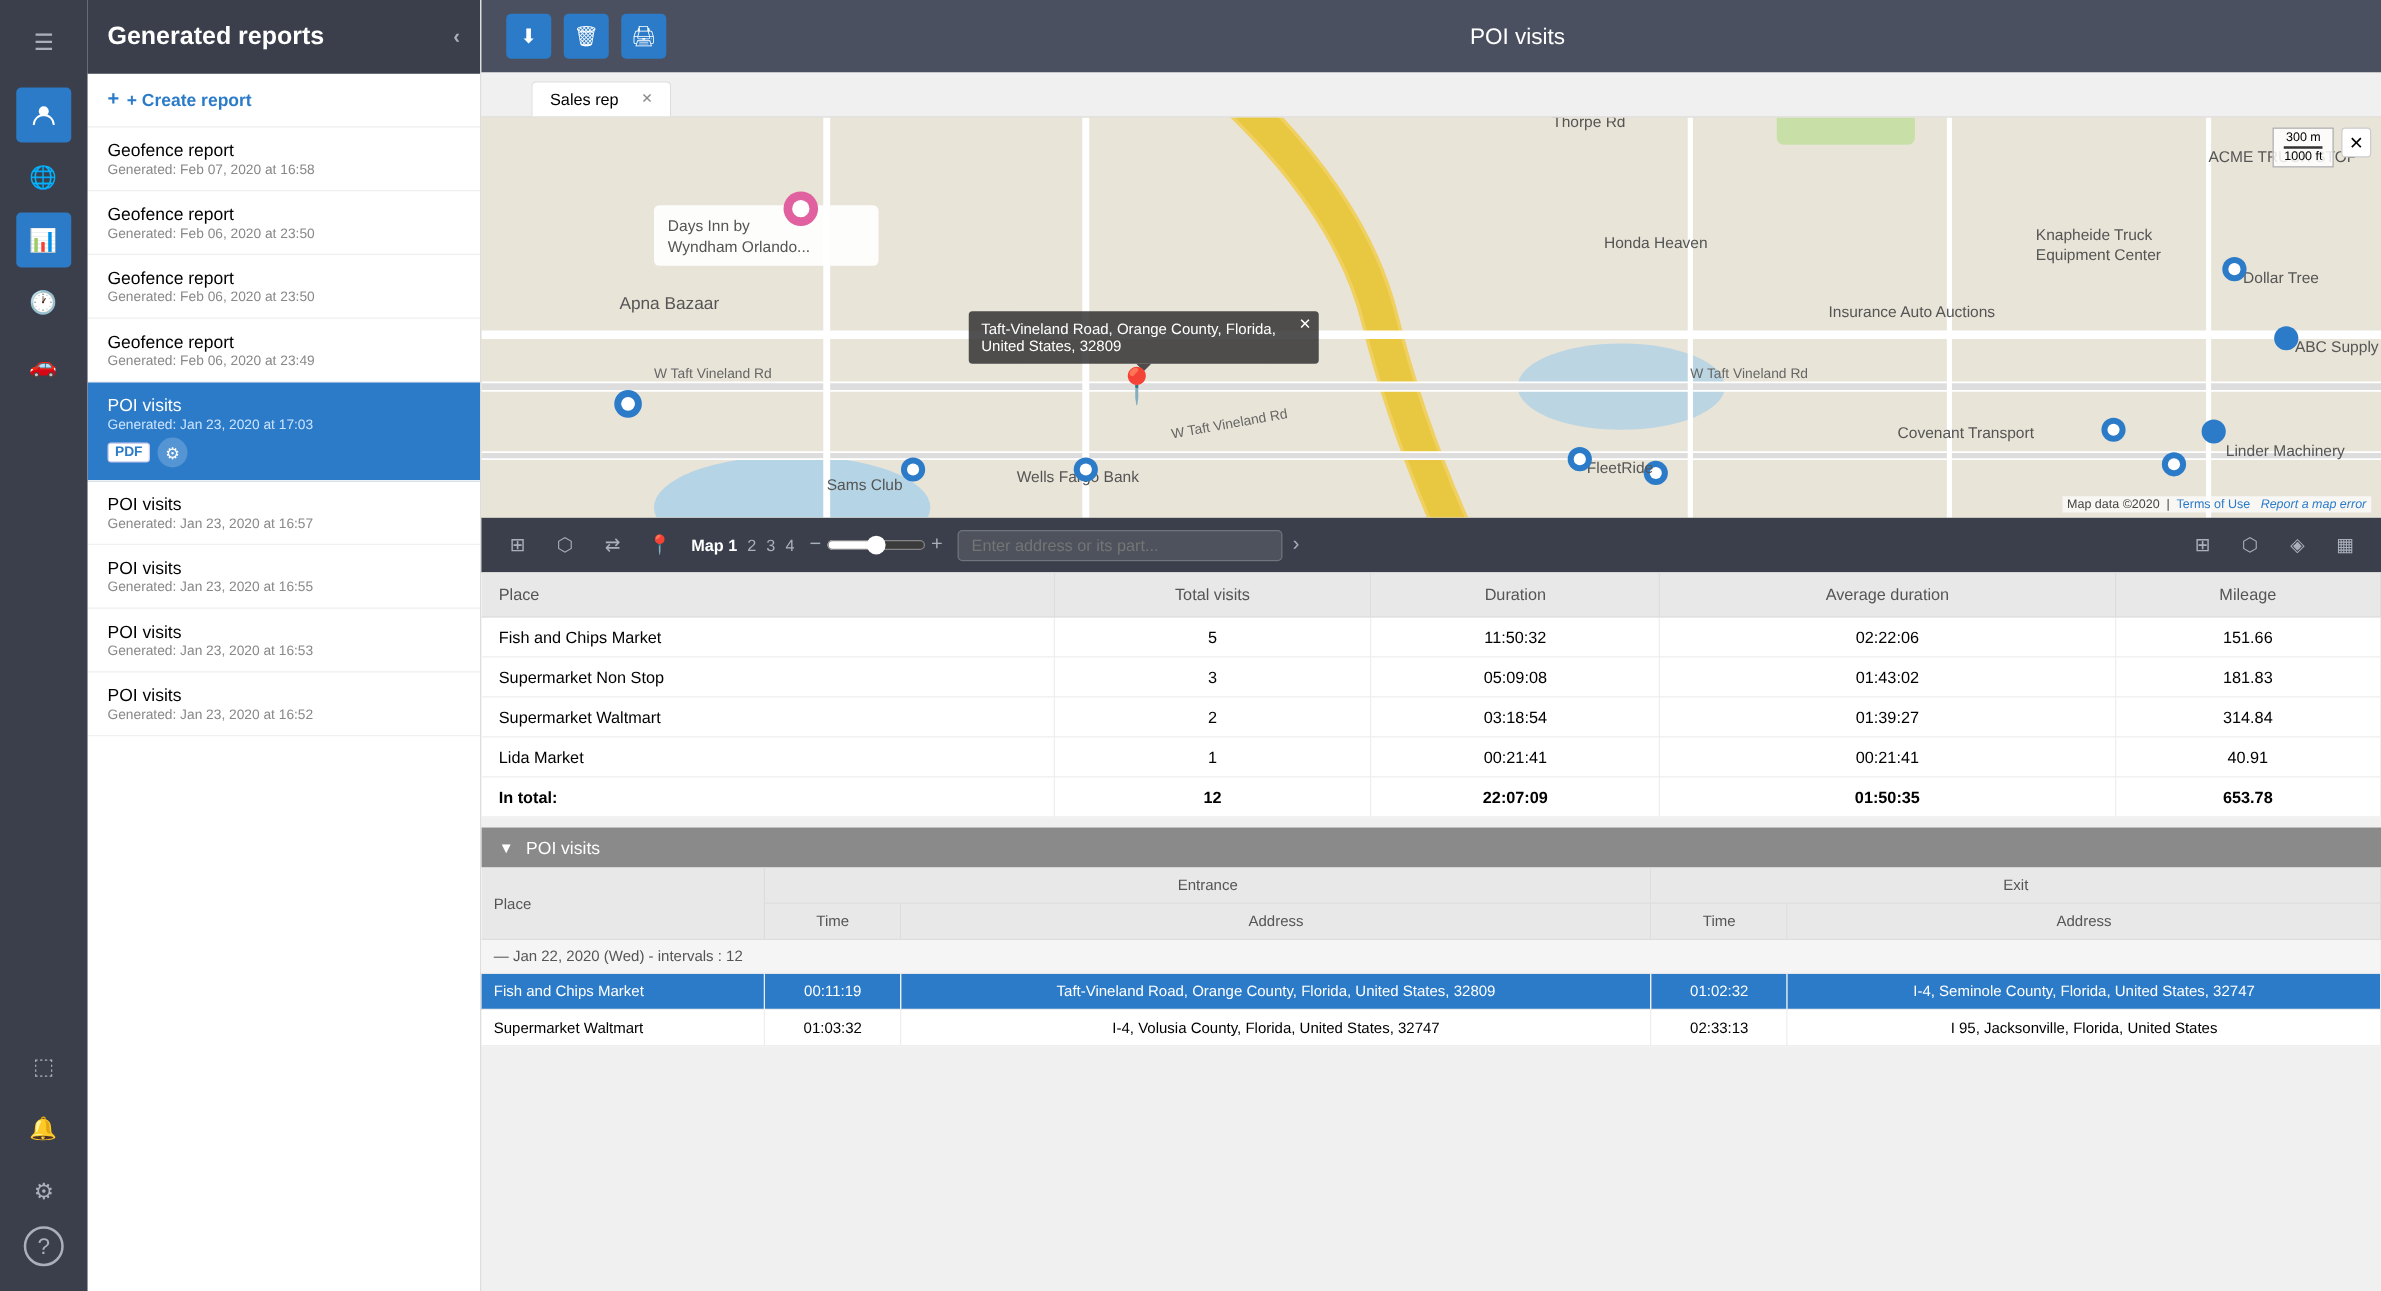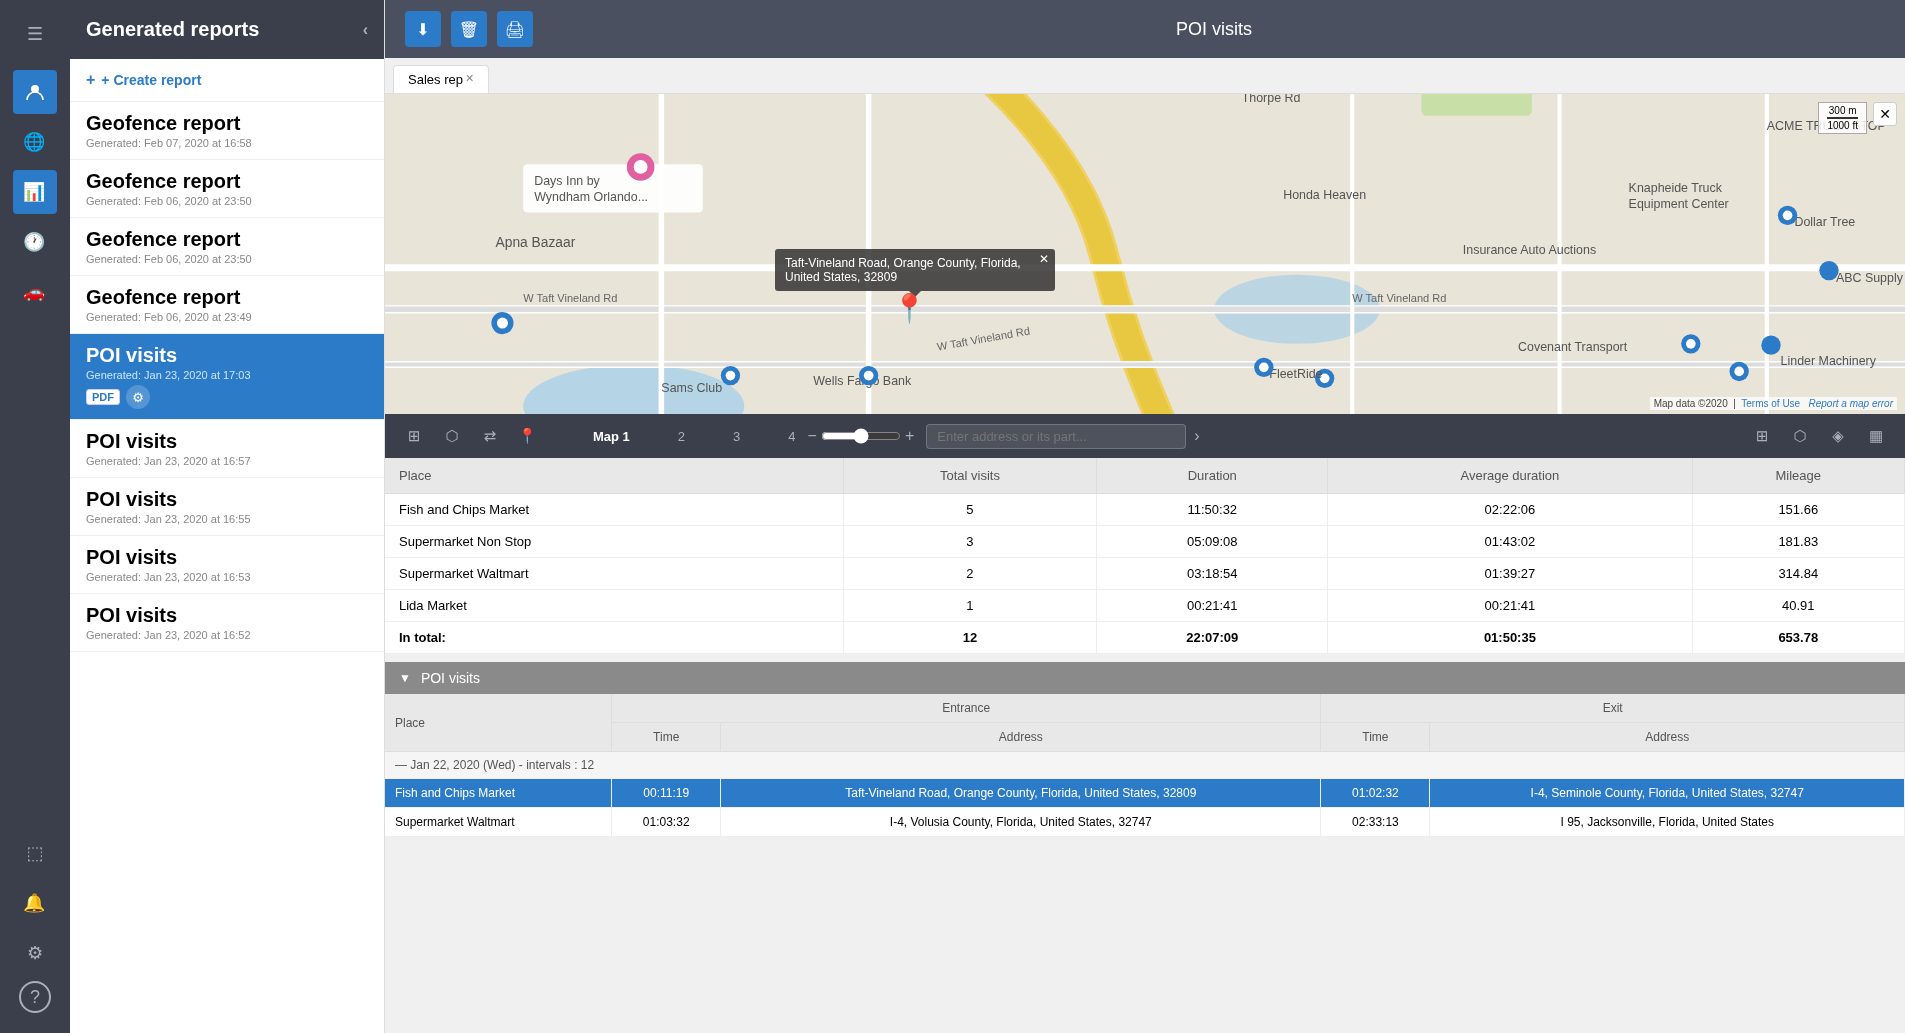--- a/index.html
+++ b/index.html
@@ -68,22 +68,22 @@
     .report-item {
       padding: 10px 16px;
       border-bottom: 1px solid #f0f0f0;
       cursor: pointer;
     }
     .report-item.selected {
       background: #2b7bc8;
       color: #fff;
     }
     .report-item .report-name {
-      font-size: 20px;
-      font-weight: 700;
+      font-size: 14px;
+      font-weight: 400;
       margin-bottom: 2px;
     }
     .report-item .report-date {
       font-size: 11px;
       color: #888;
     }
     .report-item.selected .report-date { color: #cce4ff; }
     .report-item.selected .report-actions {
       display: flex;
       gap: 6px;
@@ -153,23 +153,24 @@
     }
     .tab {
       background: #fff;
       border: 1px solid #ddd;
       border-bottom: none;
       padding: 6px 14px;
       font-size: 13px;
       cursor: pointer;
       display: flex;
       align-items: flex-start;
-      gap: 2px;
+      gap: 18px;
       border-radius: 4px 4px 0 0;
       margin-top: 4px;
+      margin-left: 32px;
     }
     .tab .tab-close { color: #888; font-size: 11px; }
 
     
     .map-container {
       position: relative;
       height: 320px;
       background: #e8e0d0;
       overflow: hidden;
     }
@@ -252,21 +253,21 @@
       cursor: pointer;
       font-size: 15px;
     }
     .map-numbers {
       color: #aab0bb;
       font-size: 13px;
       display: flex;
       gap: 8px;
       margin-left: 4px;
     }
-    .map-numbers span { cursor: pointer; margin-left: 40px; }
+    .map-numbers span { cursor: pointer; }
     .map-zoom-slider {
       display: flex;
       align-items: center;
       gap: 4px;
       margin-left: 8px;
       color: #aab0bb;
     }
     .map-zoom-slider input[type=range] {
       width: 80px;
       accent-color: #fff;

